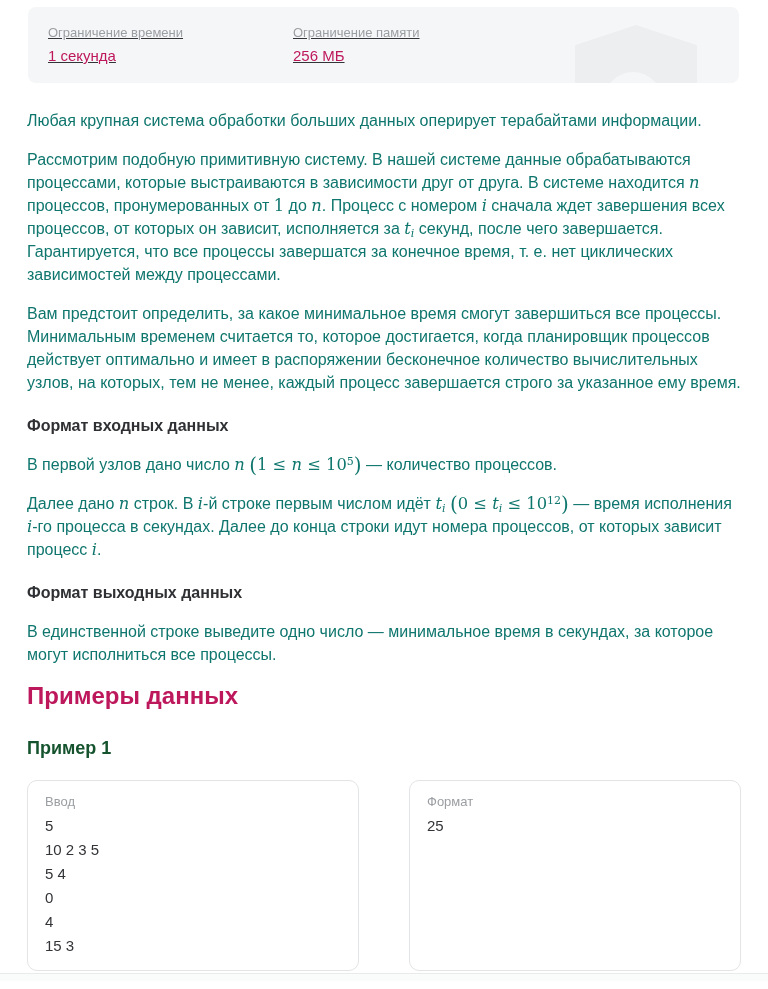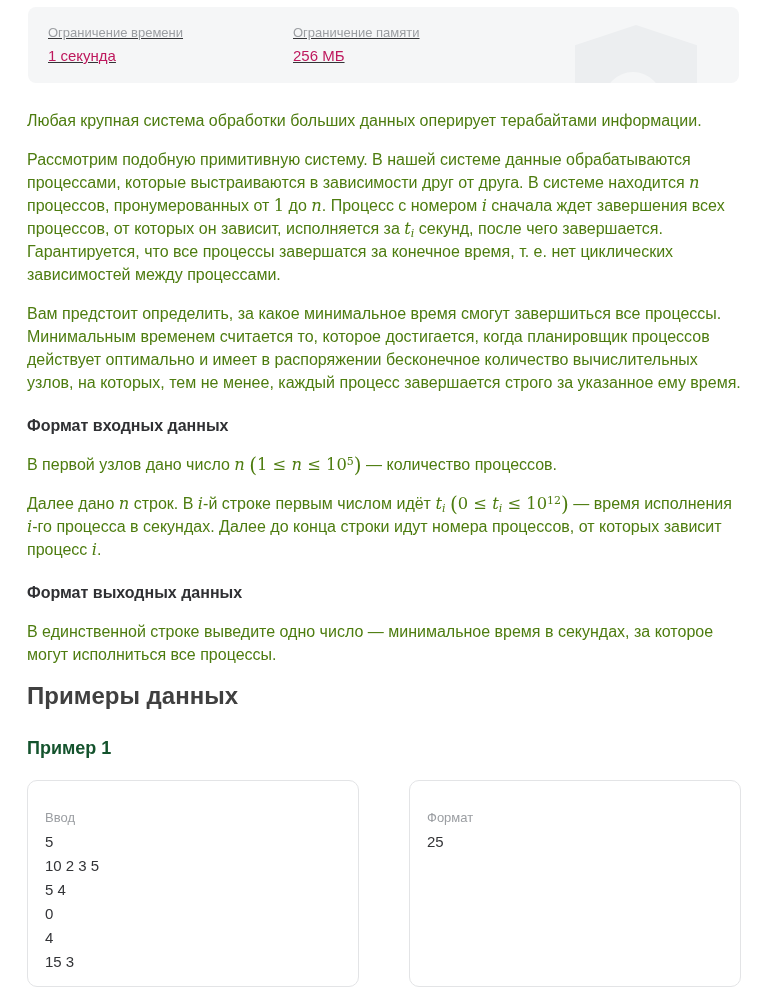--- a/index.html
+++ b/index.html
@@ -62,35 +62,35 @@
   .content {
     margin: 0 27px;
     width: 714px;
     padding-top: 26px;
     box-sizing: border-box;
   }
   p.para {
     margin: 0 0 16px 0;
     font-size: 16px;
     line-height: 23px;
-    color: #4d7c0f;
+    color: #0f766e;
   }
   h3.section-heading {
     margin: 20px 0 16px 0;
     font-size: 16px;
     line-height: 23px;
     font-weight: 700;
     color: #2f3033;
   }
   h1.examples-heading {
     margin: 16px 0 0 0;
     font-size: 24px;
     line-height: 28px;
     font-weight: 700;
-    color: #404040;
+    color: #be185d;
   }
   h2.example-heading {
     margin: 28px 0 0 0;
     font-size: 18px;
     line-height: 21px;
     font-weight: 700;
     color: #14532d;
   }
 
   
@@ -105,21 +105,21 @@
     margin-top: 21px;
     display: grid;
     grid-template-columns: 1fr 1fr;
     column-gap: 50px;
   }
   .sample-box {
     border: 1px solid #e3e4e6;
     border-radius: 10px;
     min-height: 176px;
     box-sizing: border-box;
-    padding: 28px 16px 12px 17px;
+    padding: 12px 16px 12px 17px;
     background: #ffffff;
   }
   .sample-label {
     font-size: 13px;
     color: #9b9ea2;
     line-height: 18px;
     margin-bottom: 3px;
   }
   .sample-pre {
     margin: 0;

